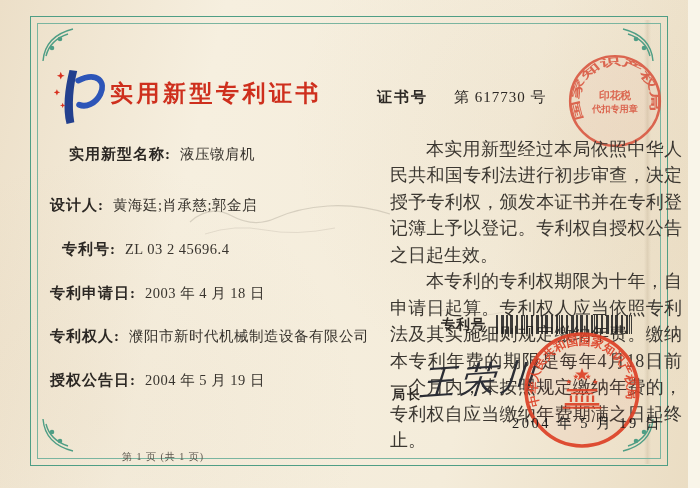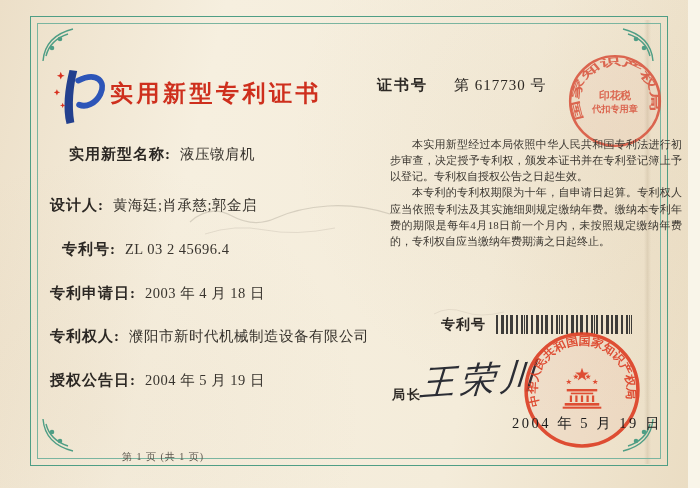--- a/index.html
+++ b/index.html
@@ -28,36 +28,36 @@
   .corner.bl{left:40px;top:416px;transform:scaleY(-1);}
   .corner.br{left:618px;top:416px;transform:scale(-1,-1);}
 
   .logo{position:absolute;left:54px;top:66px;width:58px;height:62px;}
 
   .title{
     position:absolute;left:110px;top:78px;
     font-size:23px;font-weight:bold;letter-spacing:3.5px;
     color:#ce2f1d;white-space:nowrap;
   }
-  .certno{position:absolute;left:377px;top:76px;font-size:15px;color:#2c2824;white-space:nowrap;}
+  .certno{position:absolute;left:377px;top:88px;font-size:15px;color:#2c2824;white-space:nowrap;}
   .certno .lab{font-weight:bold;margin-right:26px;letter-spacing:2px;}
   .certno .val{letter-spacing:1px;}
 
   .seal-small{position:absolute;left:564px;top:50px;width:102px;height:102px;opacity:.85;}
   .seal-big{position:absolute;left:521px;top:329px;width:122px;height:122px;opacity:.93;}
 
   .row{position:absolute;left:50px;white-space:nowrap;color:#2c2824;}
   .row .flabel{font-weight:bold;font-size:15px;margin-right:9px;letter-spacing:1px;}
   .row .fvalue{font-size:14.5px;color:#38342e;letter-spacing:.5px;}
   .r1{top:145px;margin-left:19px;} .r2{top:196px;} .r3{top:240px;margin-left:12px;}
   .r4{top:284px;} .r5{top:327px;} .r6{top:371px;}
 
   .bodytext{
     position:absolute;left:390px;top:136px;width:292px;
-    font-size:11px;line-height:1.47;color:#3b3731;text-align:justify;
+    font-size:18px;line-height:1.47;color:#3b3731;text-align:justify;
   }
   .bodytext p{margin:0;text-indent:2em;}
 
   .patno-row{position:absolute;left:441px;top:316px;white-space:nowrap;}
   .patno-row .lab{font-weight:bold;font-size:14px;color:#2c2824;letter-spacing:1px;margin-right:10px;vertical-align:top;}
   .barcode{
     display:inline-block;width:136px;height:19px;vertical-align:top;margin-top:-1px;
     background:
       repeating-linear-gradient(90deg,#1f1f1f 0 2px,transparent 2px 5px),
       repeating-linear-gradient(90deg,#1f1f1f 0 1px,transparent 1px 7px);

